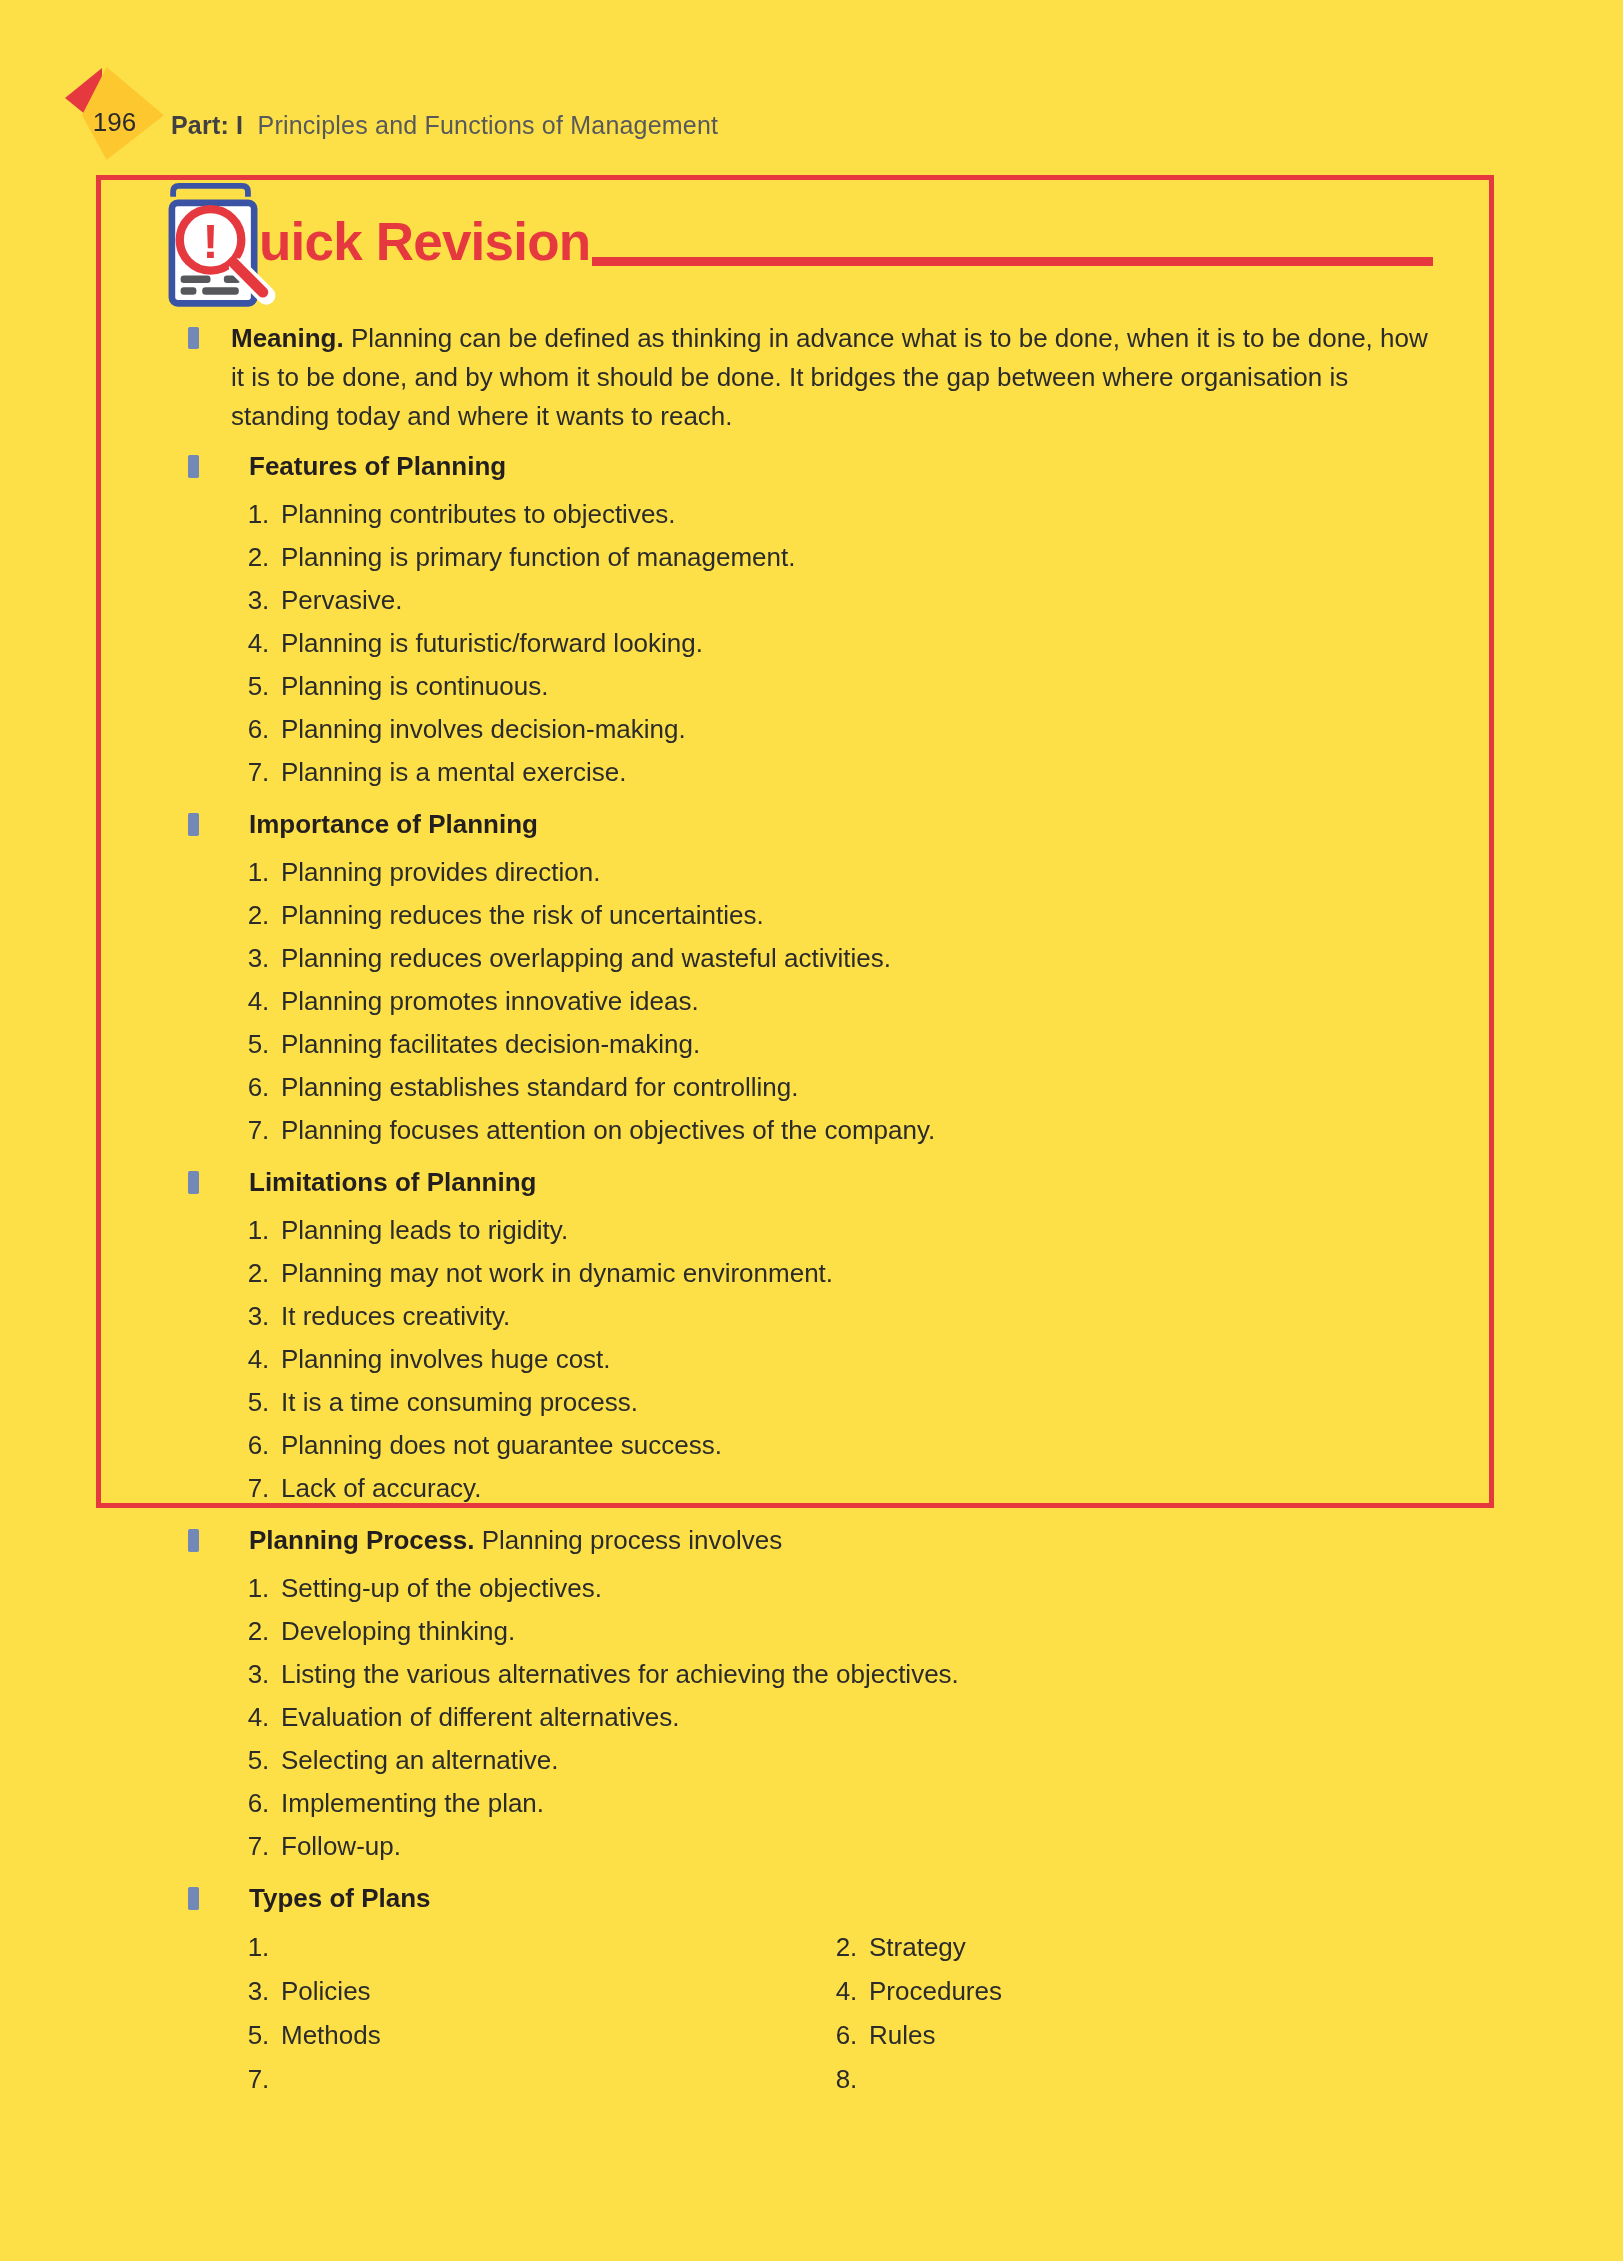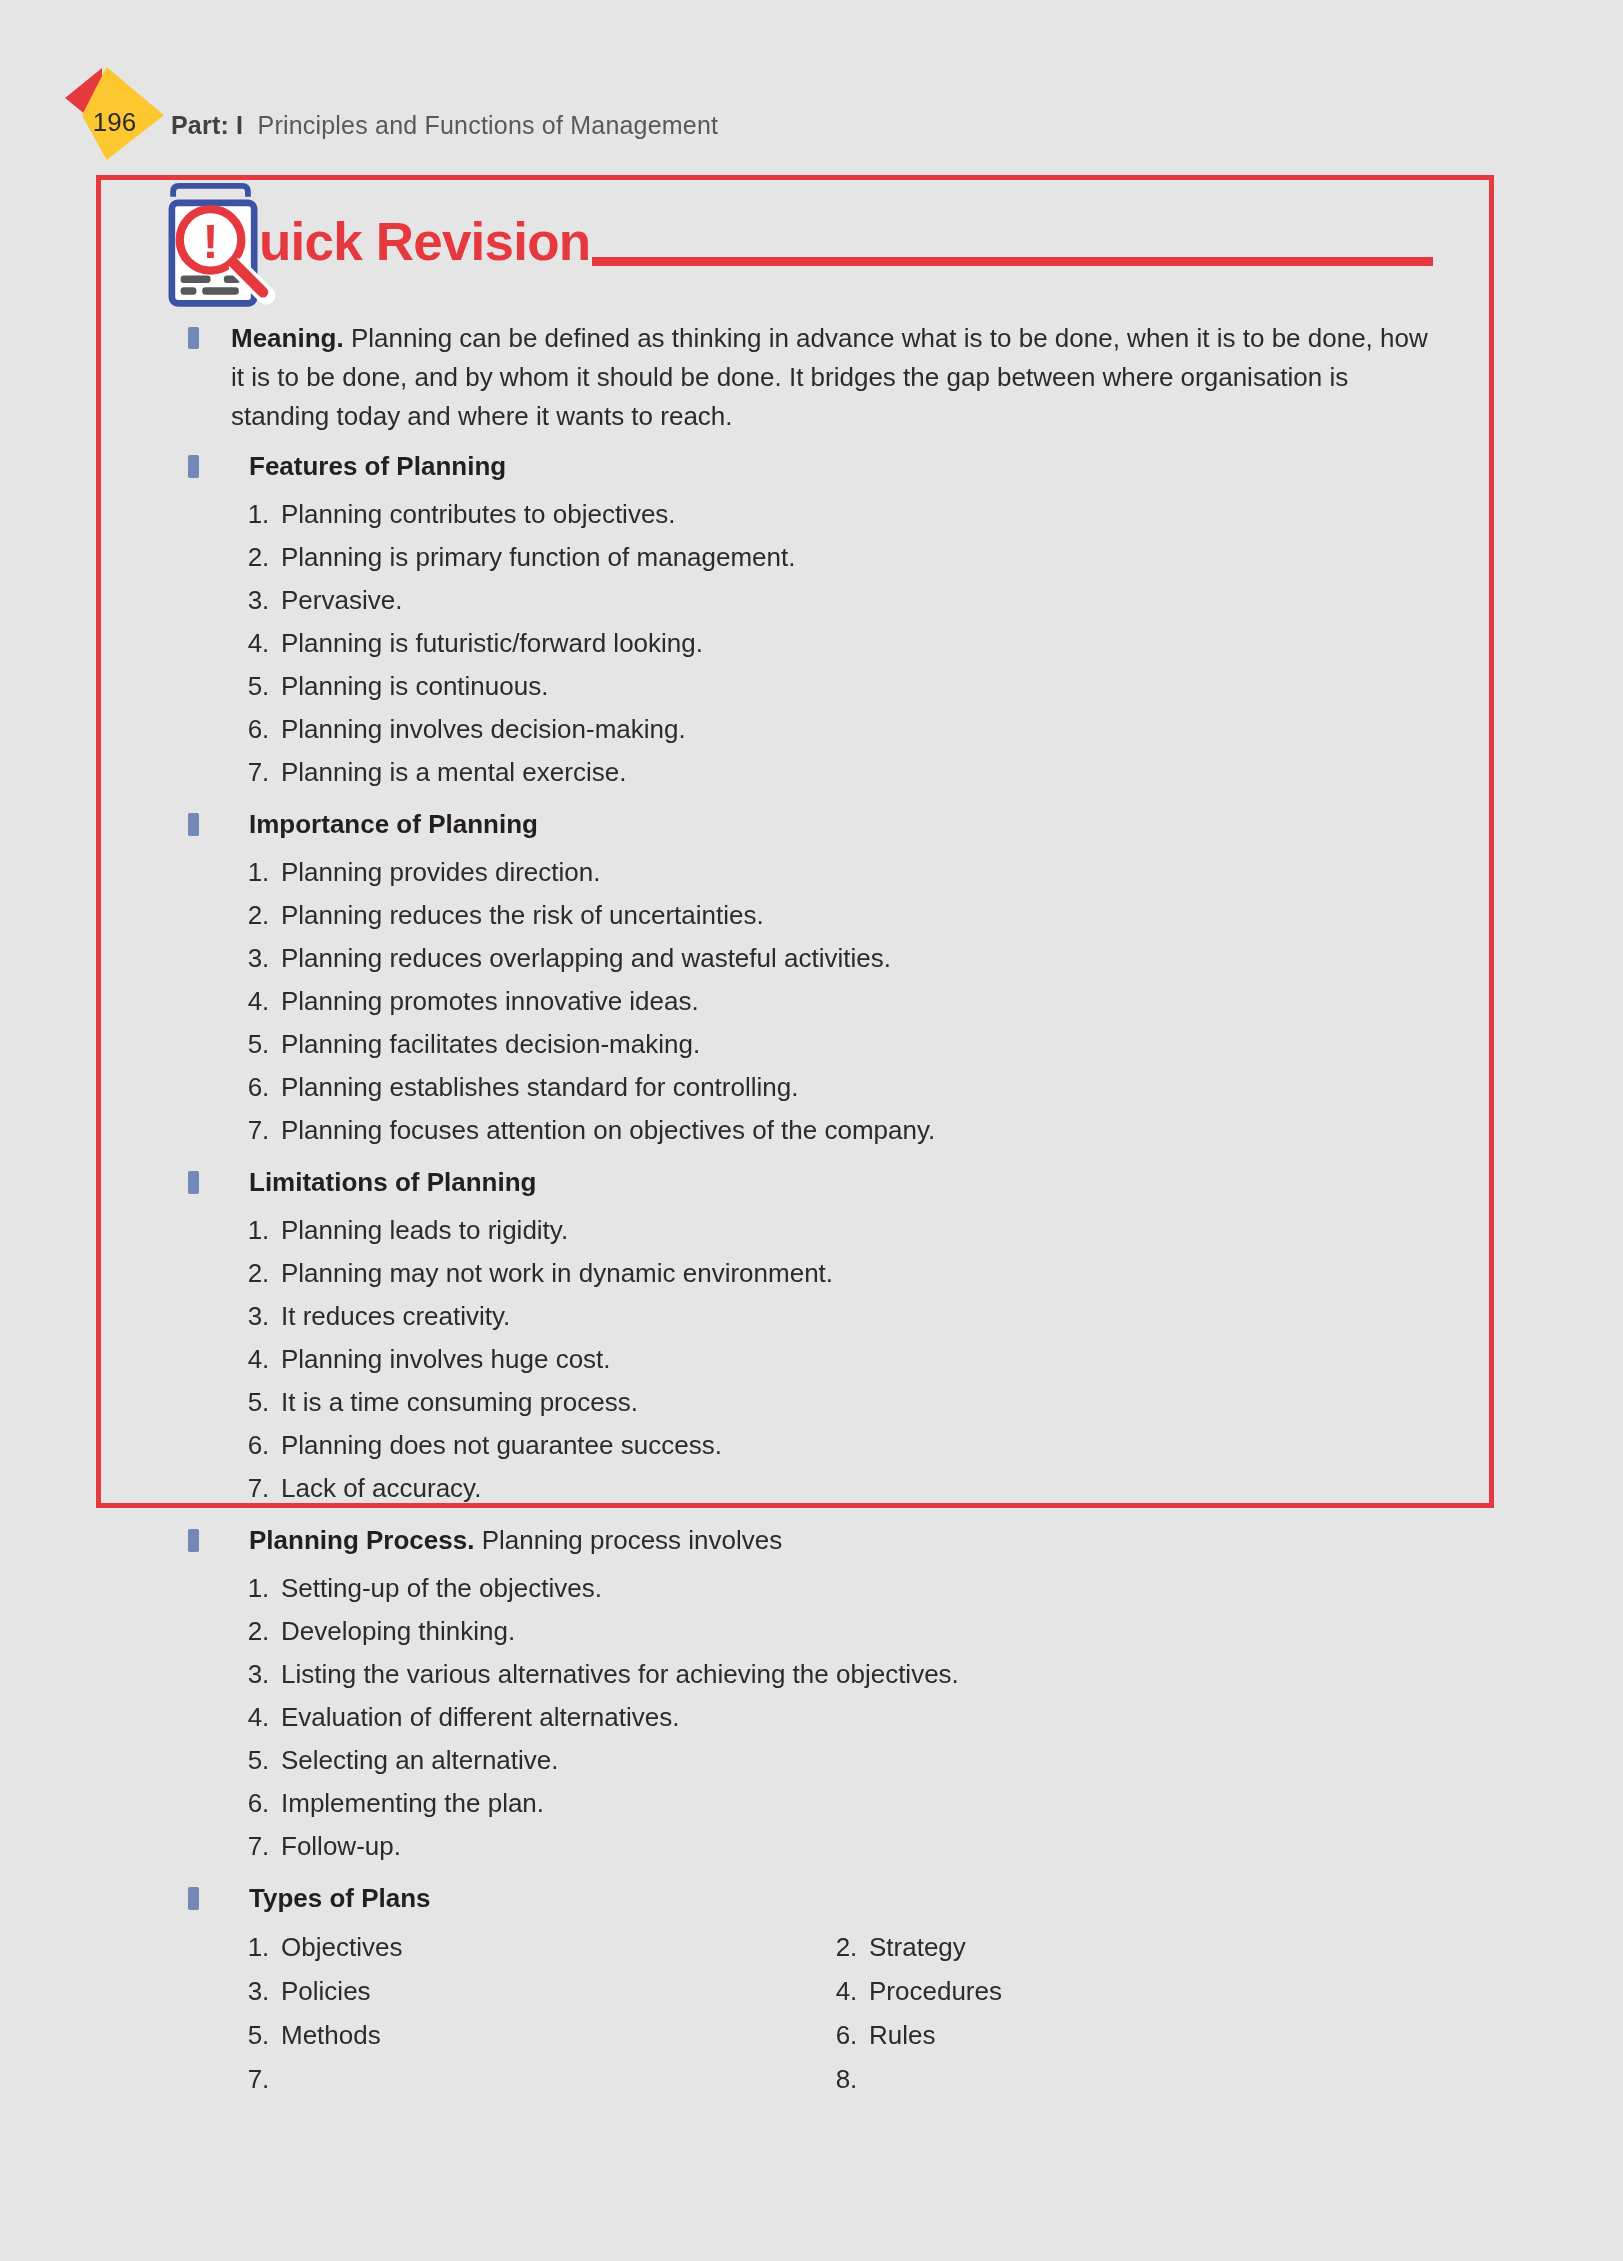--- a/index.html
+++ b/index.html
@@ -1,17 +1,17 @@
 <!DOCTYPE html>
 <html style="font-size:13.3px"><head>
 <meta charset="utf-8">
 <style>
   html,body{margin:0;padding:0;background:#ffffff;}
   .page{
-    position:relative;width:1623px;height:2261px;background:#e5e5e5;
+    position:relative;width:1623px;height:2261px;background:#fde047;
     font-family:"Liberation Sans",sans-serif;color:#231f20;overflow:hidden;
   }
   
   .hdr-red-tri{
     position:absolute;left:65px;top:68px;width:0;height:0;
     border-top:30px solid transparent;border-bottom:30px solid transparent;
     border-right:37px solid #e6393f;
   }
   .hdr-yellow{
     position:absolute;left:82px;top:67px;width:82px;height:93px;background:#fdc72f;
@@ -234,21 +234,20 @@
         </div>
     </div>
 
     <div class="head-row">
       <span class="blt"></span>
       <span class="htxt">Types of Plans</span>
     </div>
     <div class="grid2">
       <div class="li">
           <span class="num">1.</span>
-          <span class="itxt">Objectives</span>
         </div>
       <div class="li">
           <span class="num">2.</span>
           <span class="itxt">Strategy</span>
         </div>
       <div class="li">
           <span class="num">3.</span>
           <span class="itxt">Policies</span>
         </div>
       <div class="li">

